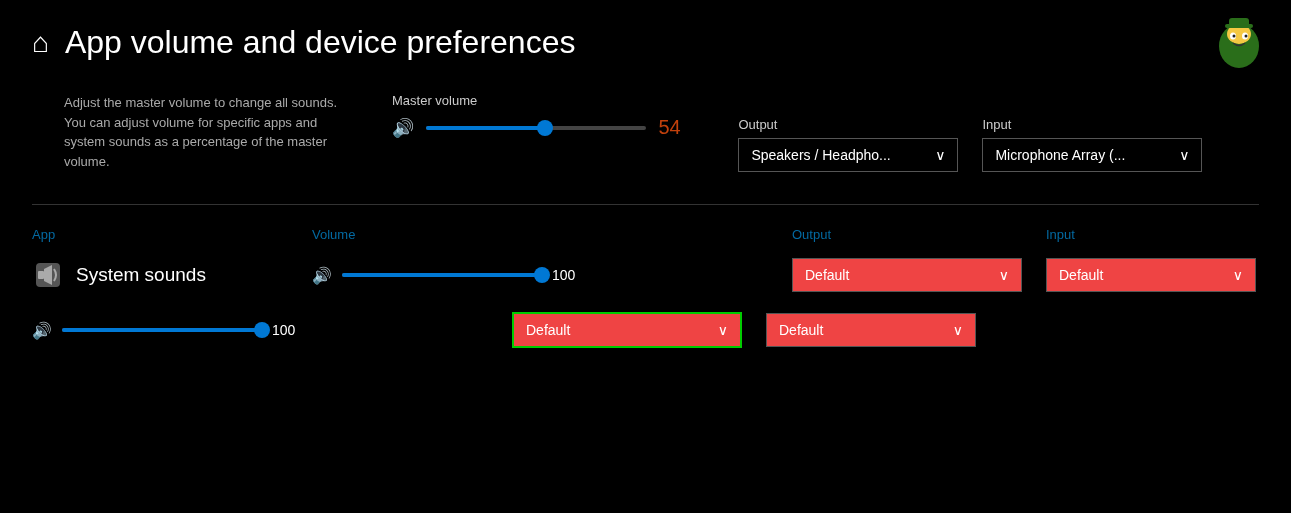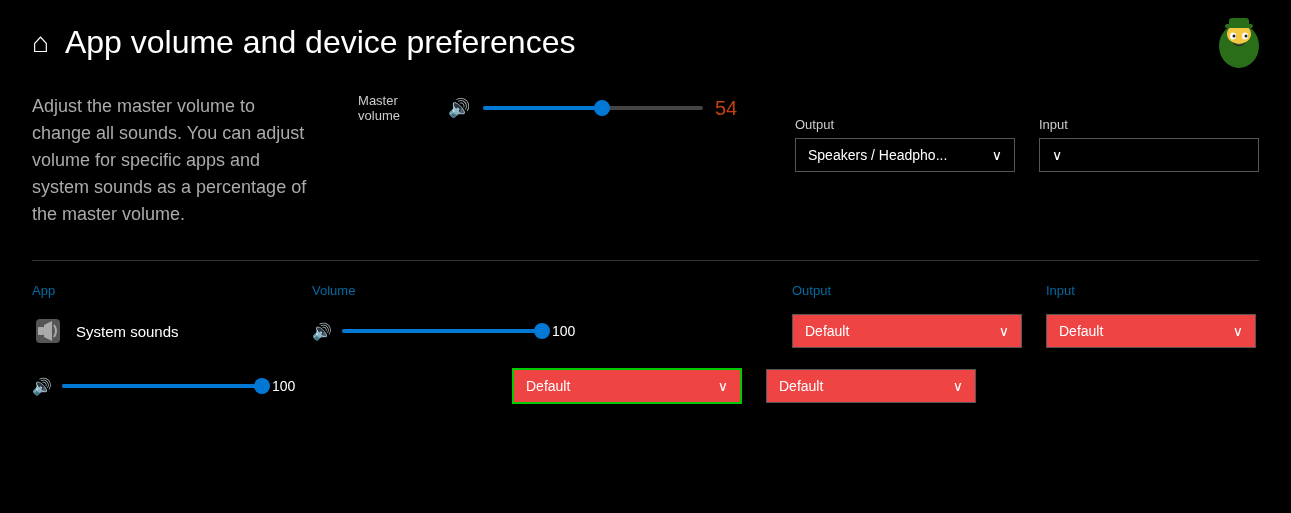--- a/index.html
+++ b/index.html
@@ -43,23 +43,24 @@
 
     
     .master-section {
       display: flex;
       align-items: flex-start;
       gap: 48px;
       margin-bottom: 32px;
     }
     .master-description {
       width: 280px;
-      font-size: 18px;
+      font-size: 13px;
       color: #aaa;
       line-height: 1.5;
+      margin-left: 32px;
     }
     .master-label {
       font-size: 13px;
       color: #ccc;
     }
     .volume-row {
       display: flex;
       align-items: center;
       gap: 12px;
     }
@@ -147,21 +148,21 @@
     .app-row {
       display: flex;
       align-items: center;
       padding: 10px 0;
     }
     .app-name-cell {
       width: 280px;
       display: flex;
       align-items: center;
       gap: 12px;
-      font-size: 15px;
+      font-size: 19px;
       color: #fff;
     }
     .app-icon {
       width: 32px;
       height: 32px;
       display: flex;
       align-items: center;
       justify-content: center;
       flex-shrink: 0;
     }
@@ -246,21 +247,21 @@
   </div>
 
   <div class="header">
     <span class="home-icon">⌂</span>
     <h1 class="header-title">App volume and device preferences</h1>
   </div>
 
   <div class="master-section">
     <p class="master-description">Adjust the master volume to change all sounds. You can adjust volume for specific apps and system sounds as a percentage of the master volume.</p>
 
-    <div style="display:flex; flex-direction:row; gap:8px;">
+    <div style="display:flex; flex-direction:column; gap:8px;">
       <span class="master-label">Master volume</span>
       <div class="volume-row">
         <span class="speaker-icon">🔊</span>
         <div class="slider-container">
           <div class="slider-fill" style="width:54%"></div>
           <div class="slider-thumb" style="left:54%"></div>
         </div>
         <span class="volume-value">54</span>
       </div>
     </div>
@@ -269,20 +270,21 @@
       <div class="device-group">
         <span class="device-label">Output</span>
         <div class="dropdown">
           <span class="dropdown-text">Speakers / Headpho...</span>
           <span class="chevron">∨</span>
         </div>
       </div>
       <div class="device-group">
         <span class="device-label">Input</span>
         <div class="dropdown">
+          <span class="dropdown-text">Microphone Array (...</span>
           <span class="chevron">∨</span>
         </div>
       </div>
     </div>
   </div>
 
   <div class="divider"></div>
 
   <div class="app-table-header">
     <span class="col-app">App</span>

